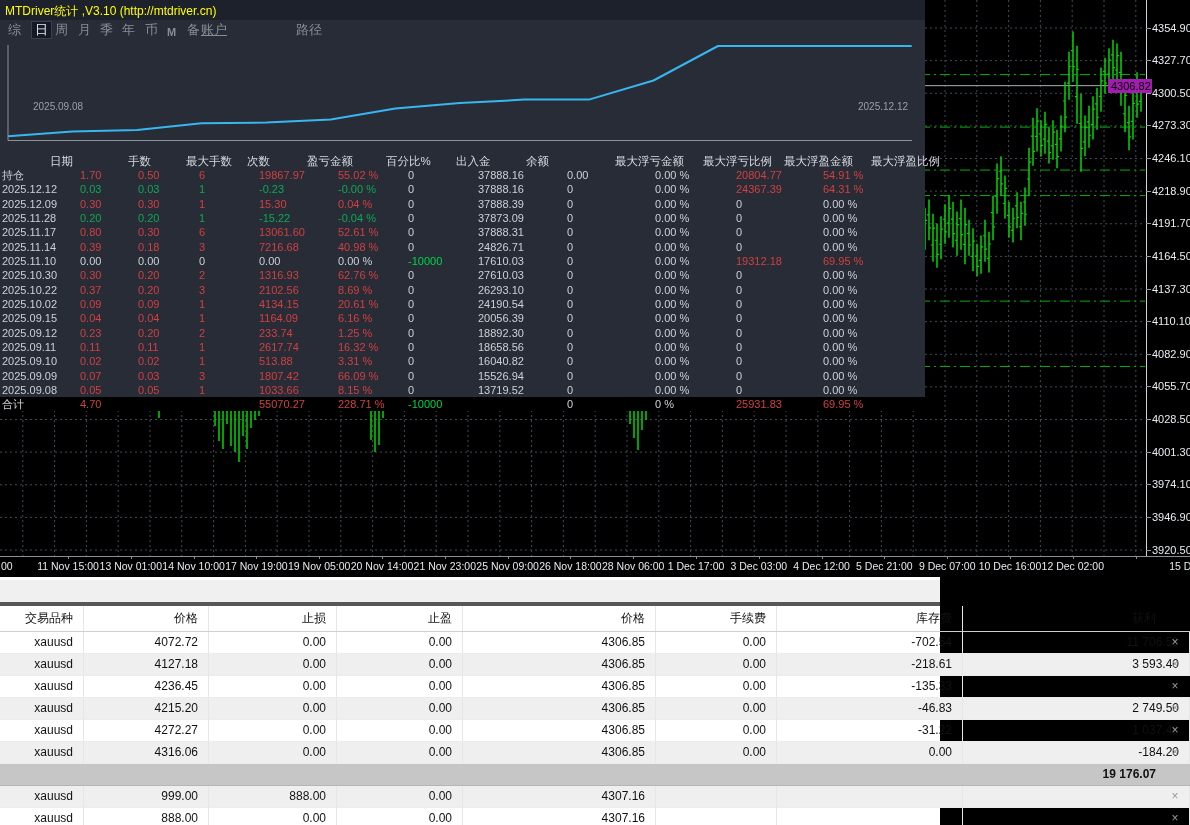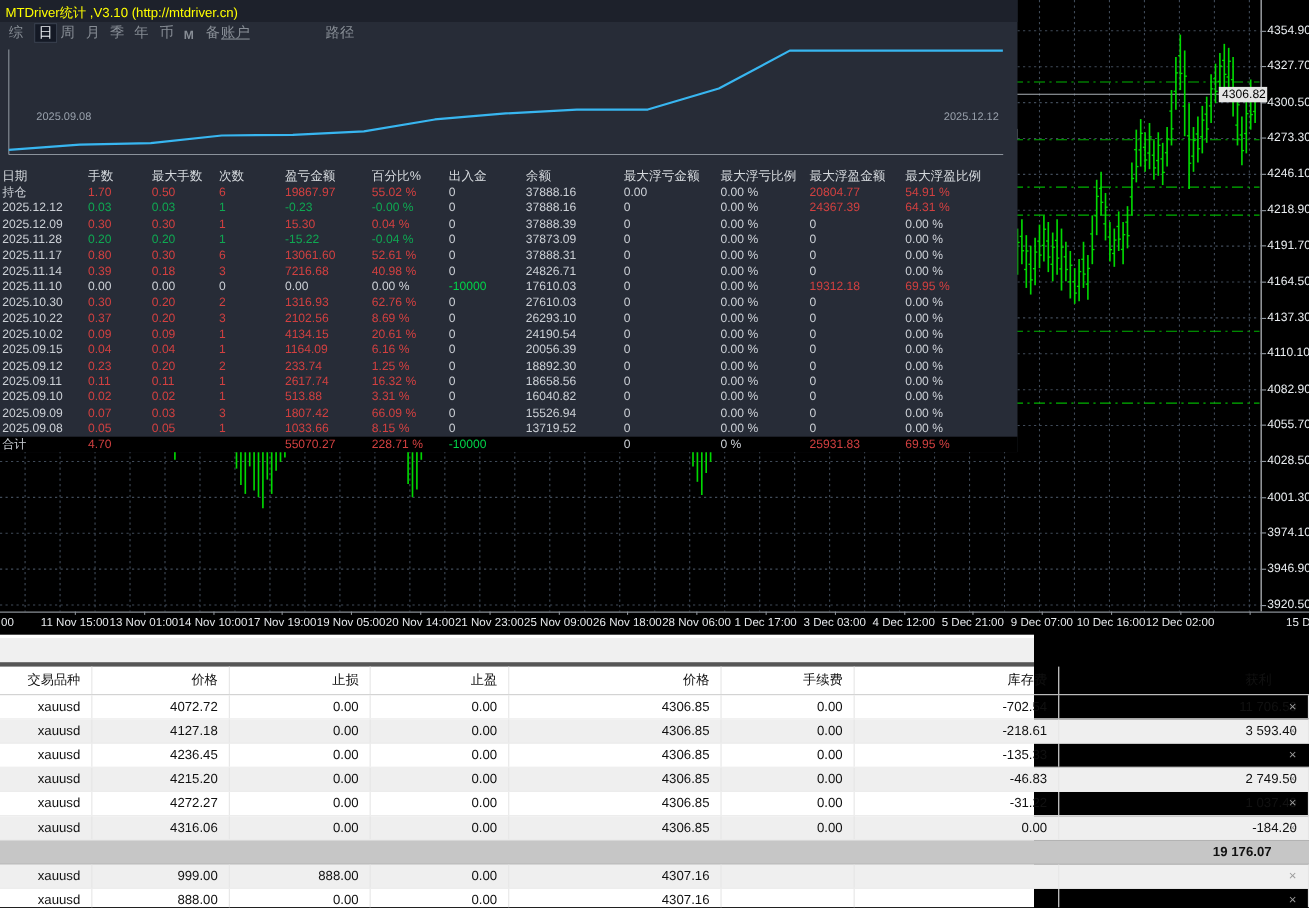--- a/index.html
+++ b/index.html
@@ -4,40 +4,40 @@
 <style>
   html,body{margin:0;padding:0;background:#000;}
   #root{position:relative;width:1190px;height:825px;overflow:hidden;
         font-family:"Liberation Sans","DejaVu Sans",sans-serif;background:#000;}
   svg{display:block}
   
   #main-chart{position:absolute;left:0;top:0;}
   #price-axis{position:absolute;left:1146px;top:0;width:32px;height:556px;color:#e9edf0;font-size:11px;}
   .pa-label{position:absolute;left:6px;white-space:nowrap;data:;}
   .pa-tick{position:absolute;left:0;width:5px;height:1px;background:#9097a0;}
-  #price-badge{position:absolute;left:1108px;width:44px;height:14px;background:#e5e5e5;color:#000;
+  #price-badge{position:absolute;left:1108px;width:44px;height:14px;background:#a21caf;color:#000;
                font-size:11px;line-height:14px;padding-left:3px;box-sizing:border-box;z-index:4;}
   #time-axis{position:absolute;left:0;top:556px;width:1190px;height:21px;color:#e6e9ec;font-size:10.5px;}
   .ta-label{position:absolute;top:4px;transform:translateX(-50%);white-space:nowrap;}
   .ta-label.frag{transform:none;}
   .ta-tick{position:absolute;top:0;width:1px;height:3px;background:#8a8f96;}
   
   #stats-panel{position:absolute;left:0;top:0;width:925px;height:411px;background:#272c37;}
   #panel-titlebar{position:absolute;left:0;top:0;width:100%;height:20px;background:#1d212b;}
   #panel-title{position:absolute;left:5px;top:3px;font-size:12px;color:#ffff00;white-space:nowrap;}
   #menu-bar{position:absolute;left:0;top:20px;width:100%;height:22px;}
   .menu-item{position:absolute;top:2px;color:#878d95;font-size:13px;line-height:16px;cursor:default;}
   .menu-item.active{background:#141925;border:1px solid #39414f;color:#e6eaef;padding:0 3px;top:1px;}
   #equity-wrap{position:absolute;left:0;top:40px;width:925px;height:115px;}
   .eq-date{position:absolute;top:101px;font-size:10px;color:#98a0ab;}
   
   #stats-table{position:absolute;left:0;top:154px;width:925px;}
   .st-row{display:grid;grid-template-columns:78px 58px 61px 60px 79px 70px 70px 89px 88px 81px 87px 104px;
           height:14.35px;line-height:14.4px;font-size:11px;}
-  .st-row.header{color:#d6dade;height:14px;font-size:11.5px;}
+  .st-row.header{color:#d6dade;height:14px;font-size:11.5px;margin-left:48px;}
   .st-cell{padding-left:2px;white-space:nowrap;overflow:hidden;}
   .st-total{position:absolute;left:0;bottom:0;width:925px;background:#000;height:14px;line-height:14px;}
   .r{color:#d24040}.g{color:#0fa852}.gb{color:#00d348}.w{color:#ccd0d6}
   
   #bottom-area{position:absolute;left:0;top:577px;width:940px;height:248px;background:#ffffff;color:#111;}
   #bottom-band{position:absolute;left:0;top:3px;width:100%;height:22px;background:#f0f0f0;}
   #bottom-divider{position:absolute;left:0;top:25px;width:100%;height:4px;background:#565656;}
   #orders-table{position:absolute;left:0;top:29px;width:1190px;font-size:12px;}
   .ot-row{display:grid;grid-template-columns:84px 125px 128px 126px 193px 121px 186px 227px;
           height:21px;line-height:21px;position:relative;border-bottom:1px solid #ececec;}

